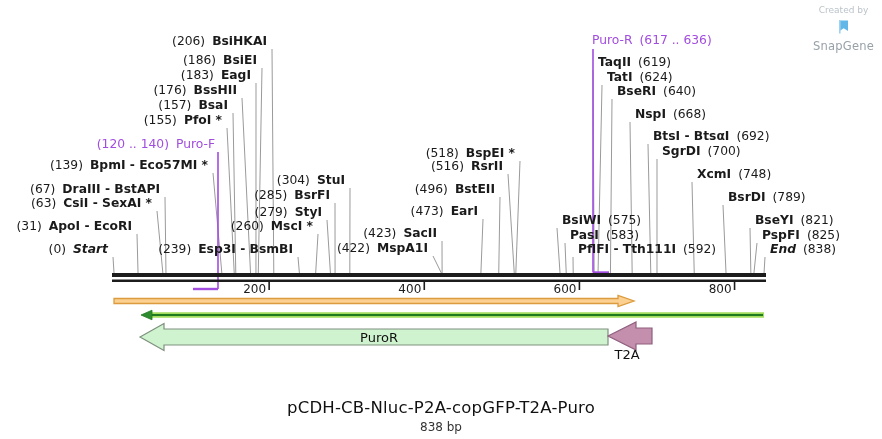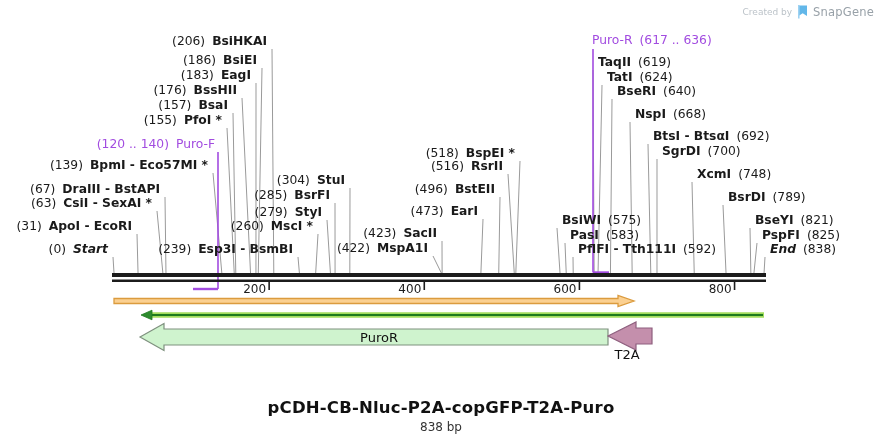--- a/index.html
+++ b/index.html
@@ -1,22 +1,22 @@
 <!DOCTYPE html>
 <html><head>
 <meta charset="utf-8">
 <style>
   html,body{margin:0;padding:0;background:#ffffff;}
   body{width:882px;height:439px;position:relative;font-family:"DejaVu Sans",sans-serif;overflow:hidden;}
-  .watermark{position:absolute;top:5px;right:8px;display:flex;align-items:center;gap:5px;}
+  .watermark{position:absolute;top:5px;right:8px;display:flex;align-items:center;gap:5px;flex-direction:column;}
   .watermark .created{font-size:9px;color:#bcc3c9;}
   .watermark .brand{font-size:11.5px;color:#98a1a8;font-weight:500;letter-spacing:.2px;text-align:center;}
   .map-svg{position:absolute;left:0;top:0;}
   .footer{position:absolute;left:0;top:398px;width:882px;text-align:center;}
-  .footer h1{margin:0;font-size:16.5px;font-weight:bold;color:#111;letter-spacing:.2px;}
+  .footer h1{margin:0;font-size:16.5px;font-weight:normal;color:#111;letter-spacing:.2px;}
   .footer .bp{margin:3px 0 0 0;font-size:12px;color:#333;}
 </style>
 </head>
 <body>
 
 <div class="watermark">
   <span class="created">Created by</span>
   <svg width="11" height="14" viewBox="0 0 11 14">
     <path d="M1.5 0.5 L10 0.5 L10 11 L5.7 8.2 L1.5 11 Z" fill="#62b7e9"></path>
     <rect x="1" y="0" width="1.6" height="13.5" fill="#9ed2f2"></rect>

